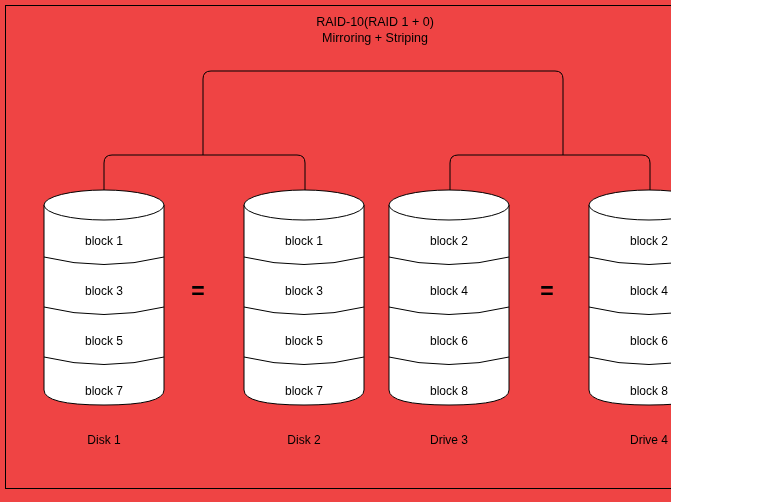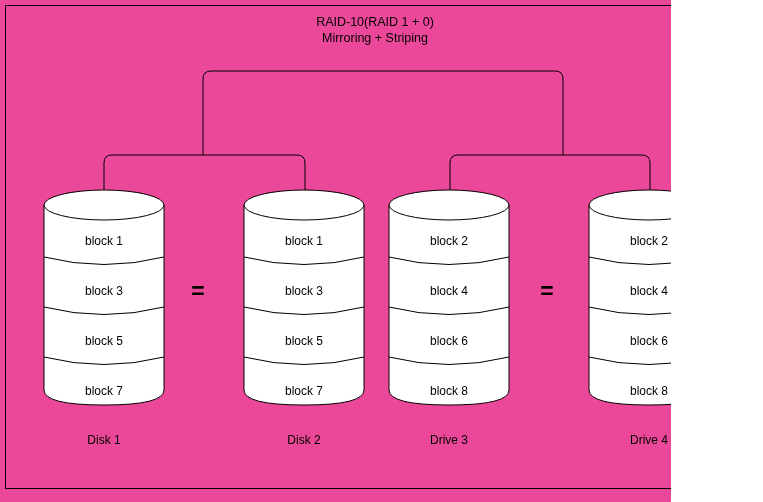--- a/index.html
+++ b/index.html
@@ -7,21 +7,21 @@
     padding: 0;
     background: #ffffff;
   }
   body {
     font-family: "Liberation Sans", sans-serif;
   }
   #canvas {
     position: relative;
     width: 671px;
     height: 502px;
-    background: #ec4899;
+    background: #ef4444;
     overflow: hidden;
   }
   .frame {
     position: absolute;
     left: 5px;
     top: 5px;
     width: 753px;
     height: 484px;
     border: 1px solid #000000;
     box-sizing: border-box;

